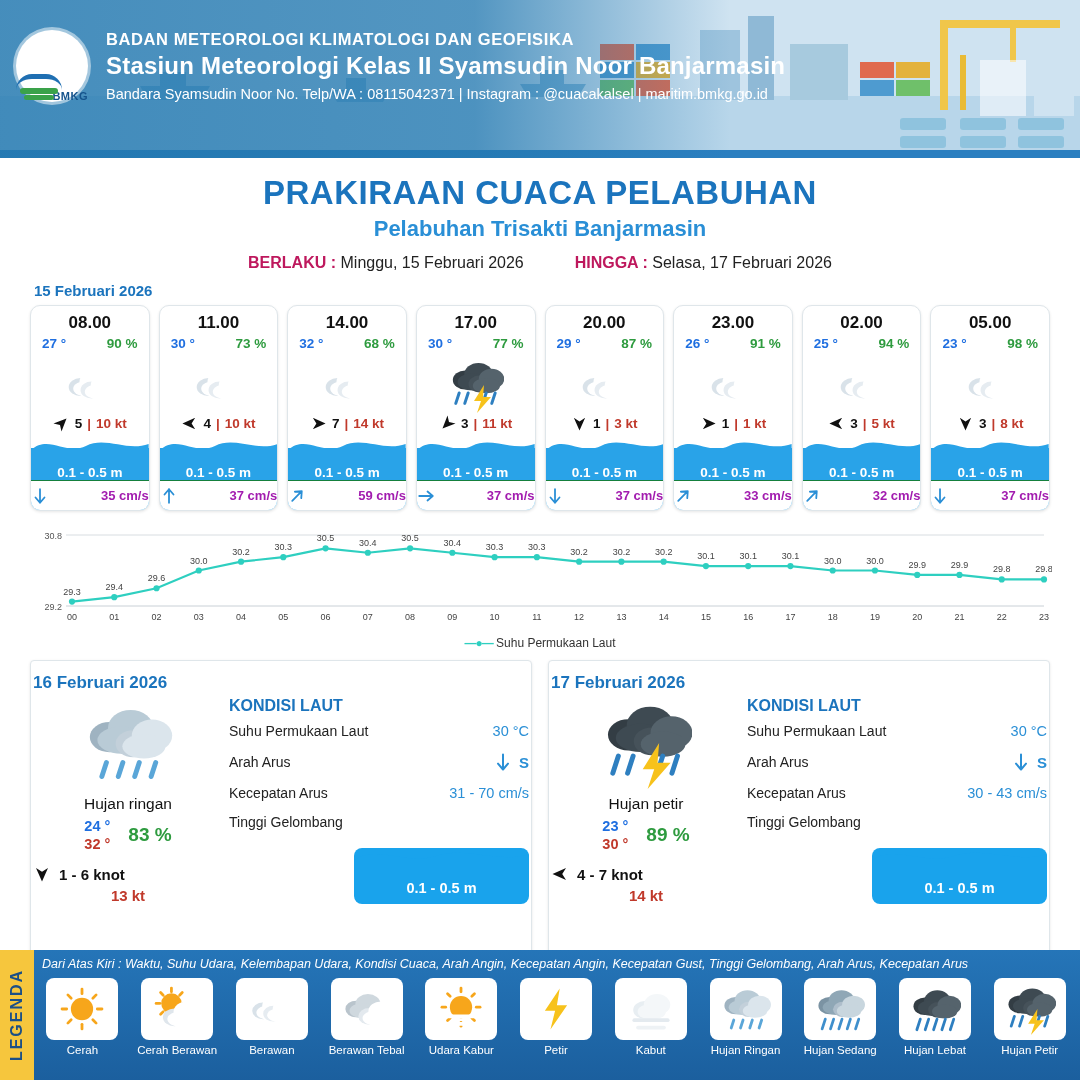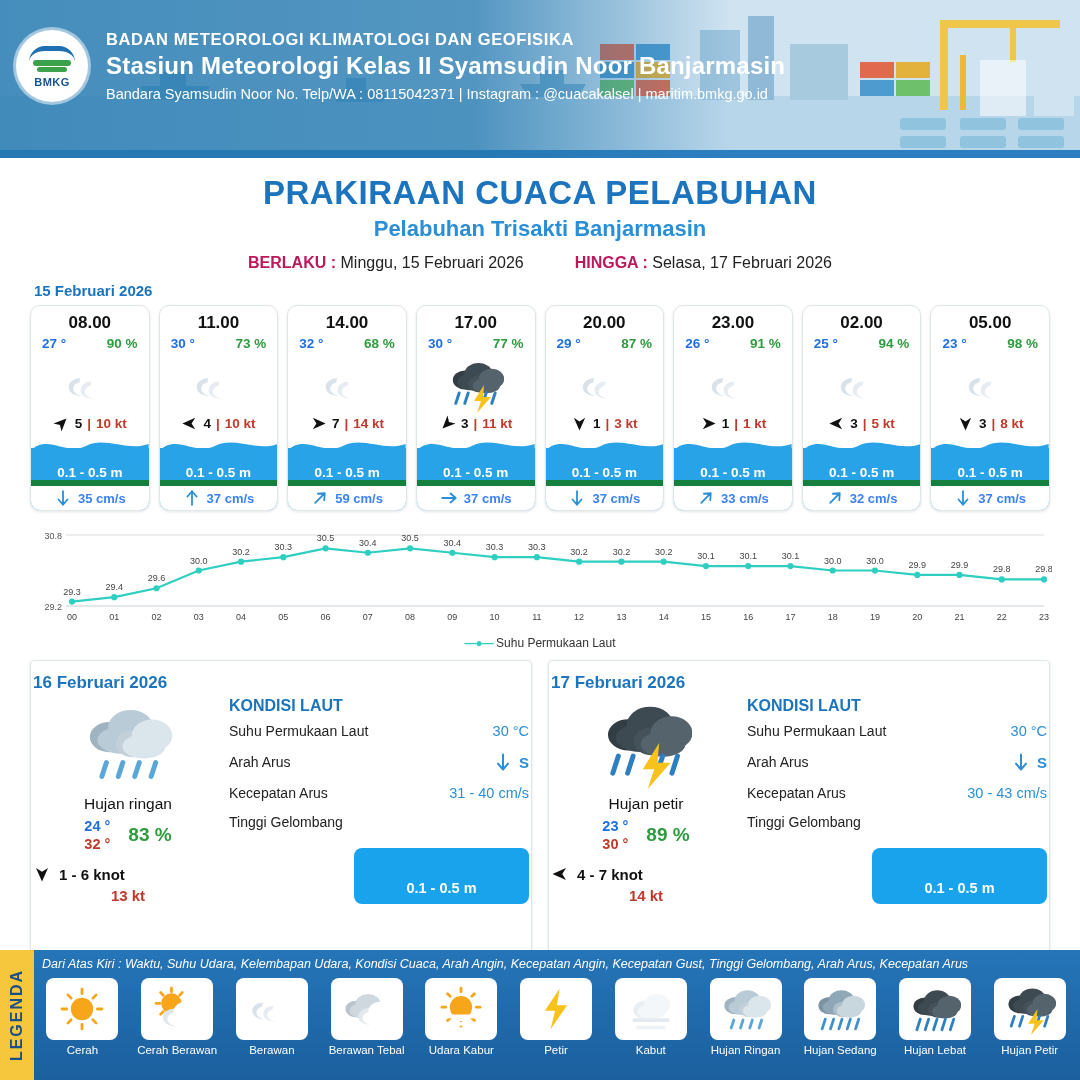--- a/index.html
+++ b/index.html
@@ -21,21 +21,21 @@
   }
   .header-art { position:absolute; inset:0; }
   .header-overlay {
     position:absolute; left:0; top:0; width:730px; height:158px;
     background:linear-gradient(90deg, rgba(35,120,175,0.80) 0%, rgba(35,120,175,0.72) 65%, rgba(35,120,175,0) 100%);
   }
   .logo {
     position:absolute; left:16px; top:30px; width:72px; height:72px;
     background:#fff; border-radius:50%;
     box-shadow:0 0 0 3px rgba(255,255,255,.5);
-    display:flex; flex-direction:column; align-items:center; justify-content:center;
+    display:flex; align-items:flex-end; justify-content:center;
   }
   .logo .mark { width:46px; height:30px; position:relative; }
   .logo .mark .arc {
     position:absolute; left:0; top:2px; width:46px; height:16px;
     border-top:5px solid #1f6fb2; border-radius:46px 46px 0 0;
   }
   .logo .mark .wave {
     position:absolute; left:4px; top:16px; width:38px; height:6px;
     background:#3aa24a; border-radius:3px;
   }
@@ -101,23 +101,23 @@
   .wave-top {
     position:absolute; left:0; right:0; top:0; height:22px; overflow:hidden;
   }
   .wave-top svg { display:block; width:100%; height:22px; }
   .wave-label {
     position:absolute; left:0; right:0; bottom:30px; text-align:center;
     color:#fff; font-size:13.5px; font-weight:bold;
   }
   .cur-row {
     position:absolute; left:0; right:0; bottom:0; height:30px;
-    background:#ffffff; display:flex; align-items:center; justify-content:center;
-    gap:6px; font-size:13px; font-weight:bold; color:#3b82f6;
-    border-top:6px solid #15803d;
+    background:#ffffff; display:flex; align-items:center; justify-content:space-between;
+    gap:6px; font-size:13px; font-weight:bold; color:#a21caf;
+    border-top:1px solid #15803d;
   }
   .arrow-svg { display:block; }
 
   
   .chart-wrap { margin:16px 28px 0 28px; height:105px; position:relative; }
   .chart-legend {
     text-align:center; font-size:12px; color:#333; margin-top:4px;
   }
   .chart-legend .dash { color:#2ecfc0; font-weight:bold; letter-spacing:-1px;}
 
@@ -799,21 +799,21 @@
           <span>
                 <svg class="arrow-svg" width="20" height="20" viewBox="0 0 24 24" style="transform:rotate(180deg)">
     <path d="M12 3 L12 21 M12 3 L6 10 M12 3 L18 10" fill="none" stroke="#2a8fd6" stroke-width="2.4" stroke-linecap="round" stroke-linejoin="round"></path>
   </svg>
               </span>
           <span>S</span>
         </span>
       </div>
           <div class="kl-row">
         <span>Kecepatan Arus</span>
-        <span class="kl-val">31 - 40 cm/s</span>
+        <span class="kl-val">31 - 70 cm/s</span>
       </div>
           <div class="kl-row">
         <span>Tinggi Gelombang</span>
         <span class="kl-val"></span>
       </div>
         <div class="wavebox">
           <div class="wt">
             <svg viewBox="0 0 175 20" preserveAspectRatio="none">
               <path d="M0 12 C 26 -4, 52 18, 82 8 C 112 -2, 144 16, 175 6 L175 20 L0 20 Z" fill="#19a3ec"></path>
             </svg>

